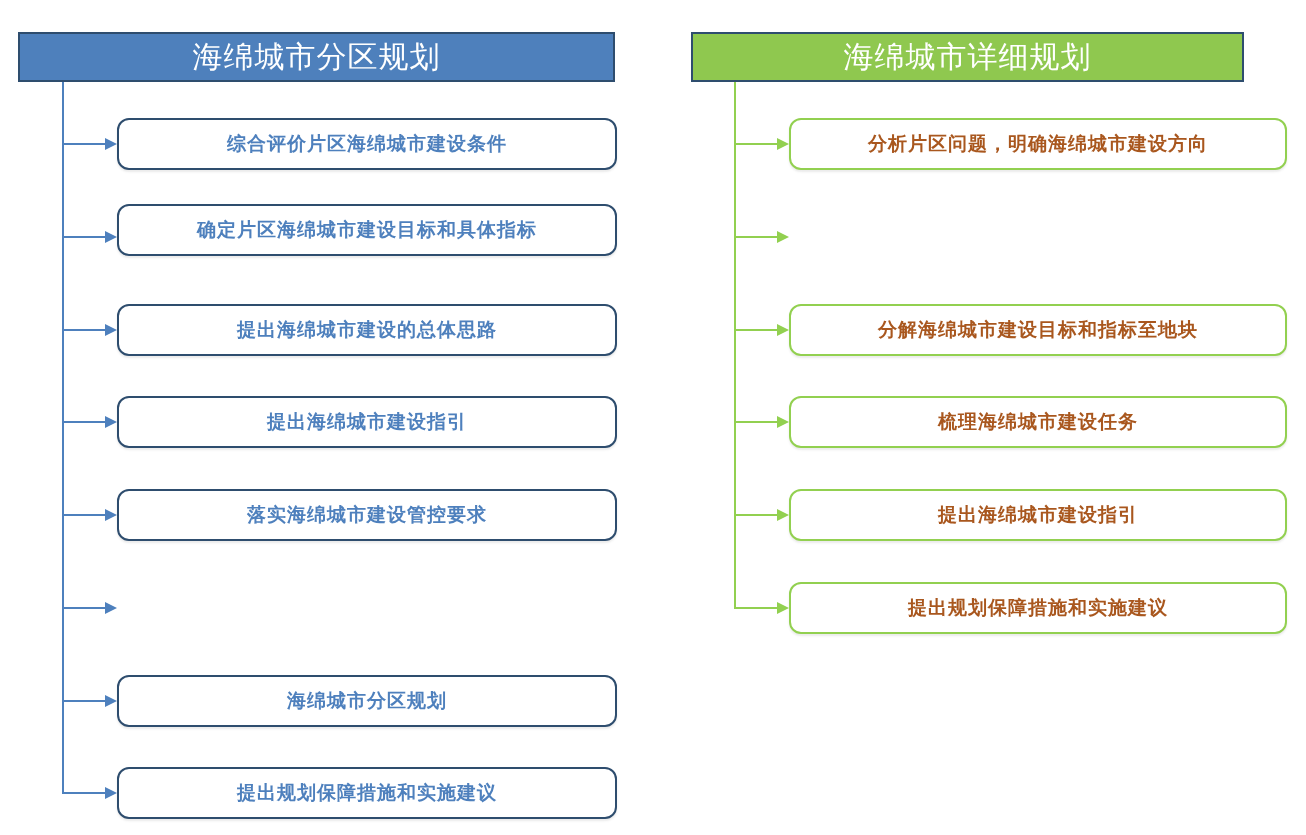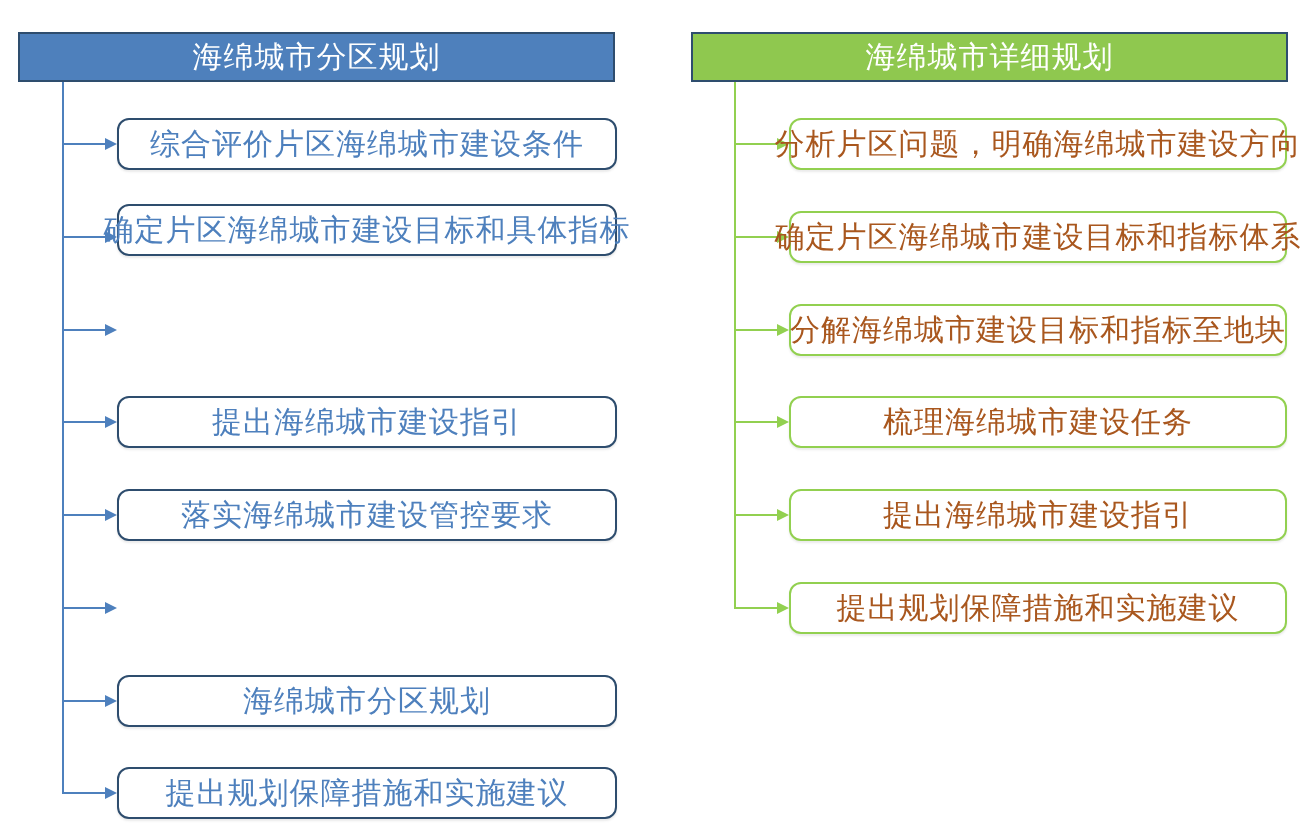--- a/index.html
+++ b/index.html
@@ -27,21 +27,21 @@
     justify-content: center;
   }
   .header-label {
     color: #ffffff;
     font-size: 30px;
     font-weight: 400;
     letter-spacing: 1px;
     white-space: nowrap;
   }
   .header-left  { left: 18px;  width: 597px; background: #4e80bc; }
-  .header-right { left: 691px; width: 597px; background: #8fc84f; }
+  .header-right { left: 691px; width: 553px; background: #8fc84f; }
 
   
   .trunk {
     position: absolute;
     width: 2px;
   }
   .trunk-left  { left: 62px;  top: 82px; height: 712px; background: #4e80bd; }
   .trunk-right { left: 734px; top: 82px; height: 527px; background: #92d050; }
 
   
@@ -78,22 +78,22 @@
     left: 117px;
     width: 500px;
     border: 2.5px solid #2e4d6e;
   }
   .node-green {
     left: 789px;
     width: 498px;
     border: 2px solid #92d050;
   }
   .node-label {
-    font-size: 30px;
-    font-weight: normal;
+    font-size: 19px;
+    font-weight: bold;
     letter-spacing: 1px;
     white-space: nowrap;
   }
   .node-blue  .node-label { color: #4e80bd; }
   .node-green .node-label { color: #a9571e; }
 </style>
 </head>
 <body>
 
 <div class="canvas">
@@ -110,20 +110,23 @@
   </div>
 
   <div class="branch blue" style="top:236px"></div>
   <div class="arrowhead blue" style="top:231px"></div>
   <div class="node node-blue" style="top:204px">
     <span class="node-label">确定片区海绵城市建设目标和具体指标</span>
   </div>
 
   <div class="branch blue" style="top:329px"></div>
   <div class="arrowhead blue" style="top:324px"></div>
+  <div class="node node-blue" style="top:304px">
+    <span class="node-label">提出海绵城市建设的总体思路</span>
+  </div>
 
   <div class="branch blue" style="top:421px"></div>
   <div class="arrowhead blue" style="top:416px"></div>
   <div class="node node-blue" style="top:396px">
     <span class="node-label">提出海绵城市建设指引</span>
   </div>
 
   <div class="branch blue" style="top:514px"></div>
   <div class="arrowhead blue" style="top:509px"></div>
   <div class="node node-blue" style="top:489px">
@@ -151,23 +154,20 @@
   <div class="trunk trunk-right"></div>
 
   <div class="branch green" style="top:143px"></div>
   <div class="arrowhead green" style="top:138px"></div>
   <div class="node node-green" style="top:118px">
     <span class="node-label">分析片区问题，明确海绵城市建设方向</span>
   </div>
 
   <div class="branch green" style="top:236px"></div>
   <div class="arrowhead green" style="top:231px"></div>
-  <div class="node node-green" style="top:211px">
-    <span class="node-label">确定片区海绵城市建设目标和指标体系</span>
-  </div>
 
   <div class="branch green" style="top:329px"></div>
   <div class="arrowhead green" style="top:324px"></div>
   <div class="node node-green" style="top:304px">
     <span class="node-label">分解海绵城市建设目标和指标至地块</span>
   </div>
 
   <div class="branch green" style="top:421px"></div>
   <div class="arrowhead green" style="top:416px"></div>
   <div class="node node-green" style="top:396px">

